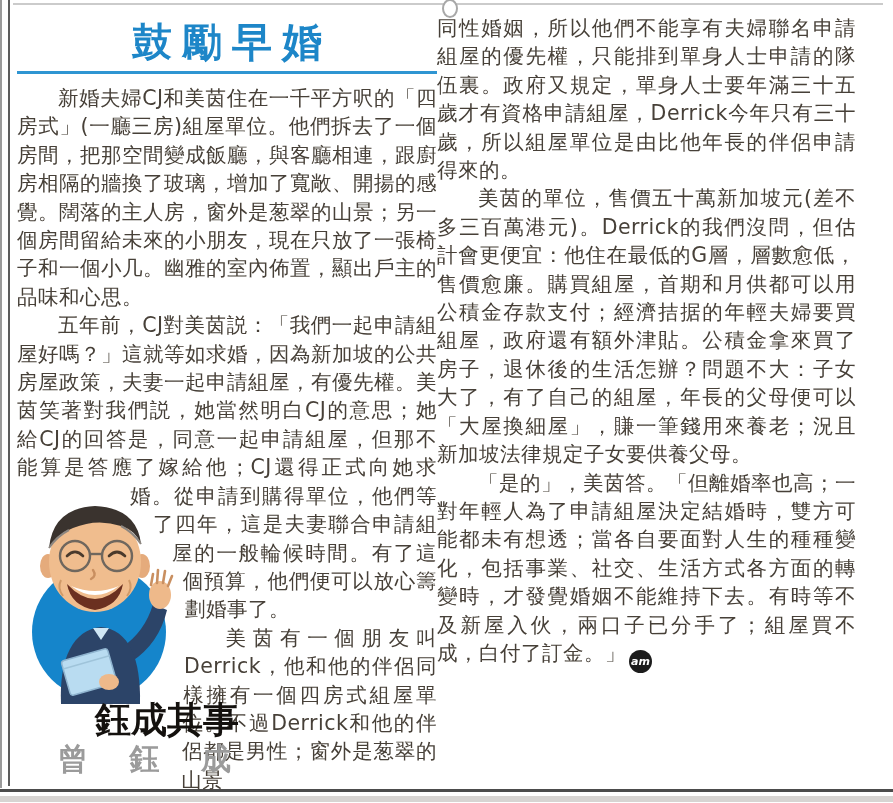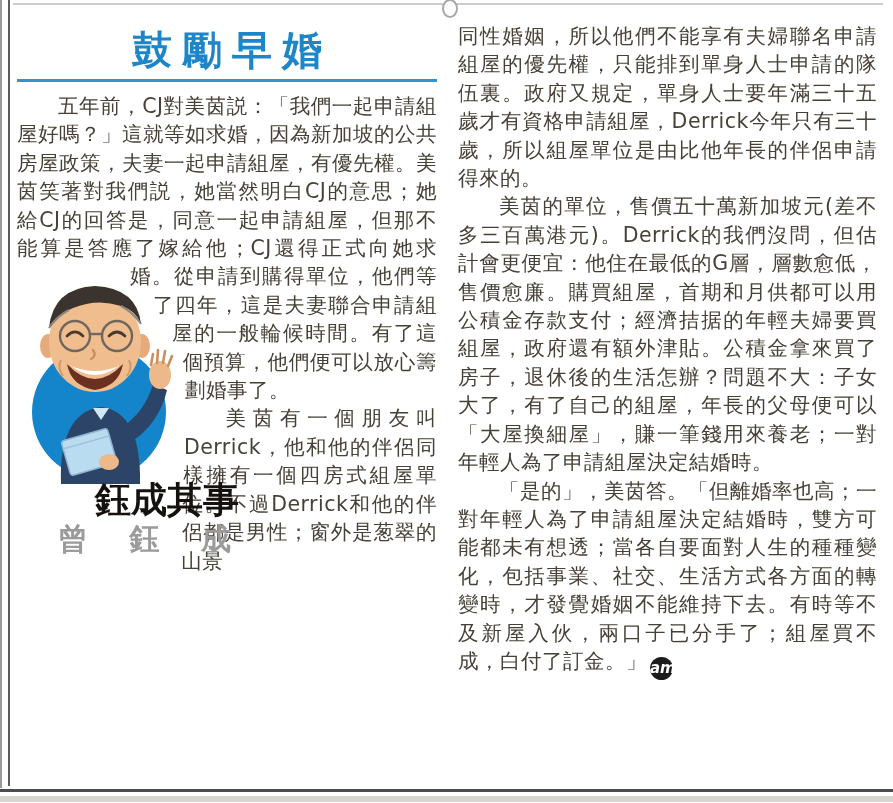--- a/index.html
+++ b/index.html
@@ -14,22 +14,22 @@
   .top-line{position:absolute;left:13px;right:10px;top:3px;height:2px;background:#cbcbcb;}
   .divider-ring{
     position:absolute;left:429px;top:-4px;width:12px;height:15px;
     border:2px solid #a8a8a8;border-radius:50%;background:#ffffff;
   }
   .bottom-rule{position:absolute;left:0;right:0;top:789px;height:3px;background:#4c4c4c;}
   .bottom-band{position:absolute;left:0;right:0;top:796px;height:6px;background:#d7d4d2;}
 
   
   .columns{
-    position:absolute;left:17px;top:18px;width:860px;height:784px;
-    display:flex;gap:21px;
+    position:absolute;left:17px;top:10px;width:860px;height:784px;
+    display:flex;
   }
   .col{width:420px;}
   .col-right{width:419px;padding-top:4px;}
 
   
   .headline{
     margin:8px 0 0 0;text-align:center;
     font-size:40px;line-height:48px;font-weight:bold;
     color:#1d86c8;letter-spacing:10px;text-indent:10px;
   }
@@ -56,41 +56,42 @@
   }
   .brand-author{
     font-size:30px;line-height:34px;font-weight:bold;color:#9b9b9b;
     display:flex;justify-content:space-between;width:152px;margin-top:2px;
   }
 
   
   .am-logo{
     display:inline-block;width:23px;height:23px;border-radius:50%;
     background:#1c1c1c;color:#ffffff;text-align:center;
-    font-size:15px;line-height:23px;font-weight:bold;font-style:italic;
+    font-size:11px;line-height:23px;font-weight:bold;font-style:italic;
     vertical-align:-5px;margin-left:3px;letter-spacing:0;text-indent:0;
   }
 </style>
 </head>
 <body>
 
 <div class="left-border-outer"></div>
 <div class="left-border-inner"></div>
 <div class="top-line">
   <span class="divider-ring"></span>
 </div>
 <div class="bottom-rule"></div>
 <div class="bottom-band"></div>
 
 <div class="columns">
 
   <section class="col col-left">
     <h1 class="headline">鼓勵早婚</h1>
     <div class="title-rule"></div>
 
+    <p class="para indent">新婚夫婦CJ和美茵住在一千平方呎的「四房式」(一廳三房)組屋單位。他們拆去了一個房間，把那空間變成飯廳，與客廳相連，跟廚房相隔的牆換了玻璃，增加了寬敞、開揚的感覺。闊落的主人房，窗外是葱翠的山景；另一個房間留給未來的小朋友，現在只放了一張椅子和一個小几。幽雅的室內佈置，顯出戶主的品味和心思。</p>
 
     <p class="para indent"><span>五年前，CJ對美茵説：「我們一起申請組屋好嗎？」這就等如求婚，因為新加坡的公共房屋政策，夫妻一起申請組屋，有優先權。美茵笑著對我們説，她當然明白CJ的意思；她給CJ的回答是，同意一起申請組屋，但那不能算是答應了嫁給他；CJ還得正式向</span><span class="illo-float">
         <svg width="168" height="222" viewBox="0 0 168 222">
 
           <circle cx="82" cy="150" r="67" fill="#1585cb"></circle>
 
           <path d="M104 166 Q 128 150 136 122 L 150 128 Q 142 162 114 180 Z" fill="#2c4468"></path>
 
           <g>
             <ellipse cx="143" cy="113" rx="11" ry="14" fill="#eeb98a"></ellipse>
@@ -140,17 +141,17 @@
             <span>成</span>
           </span>
         </span>
       </span><span>她求婚。從申請到購得單位，他們等了四年，這是夫妻聯合申請組屋的一般輪候時間。有了這個預算，他們便可以放心籌劃婚事了。</span></p>
 
     <p class="para indent">美茵有一個朋友叫Derrick，他和他的伴侶同樣擁有一個四房式組屋單位。不過Derrick和他的伴侶都是男性；窗外是葱翠的山景</p>
   </section>
 
   <section class="col col-right">
     <p class="para">同性婚姻，所以他們不能享有夫婦聯名申請組屋的優先權，只能排到單身人士申請的隊伍裏。政府又規定，單身人士要年滿三十五歲才有資格申請組屋，Derrick今年只有三十歲，所以組屋單位是由比他年長的伴侶申請得來的。</p>
-    <p class="para indent">美茵的單位，售價五十萬新加坡元(差不多三百萬港元)。Derrick的我們沒問，但估計會更便宜：他住在最低的G層，層數愈低，售價愈廉。購買組屋，首期和月供都可以用公積金存款支付；經濟拮据的年輕夫婦要買組屋，政府還有額外津貼。公積金拿來買了房子，退休後的生活怎辦？問題不大：子女大了，有了自己的組屋，年長的父母便可以「大屋換細屋」，賺一筆錢用來養老；一對年輕人為了申請組屋決定結婚時。</p>
+    <p class="para indent">美茵的單位，售價五十萬新加坡元(差不多三百萬港元)。Derrick的我們沒問，但估計會更便宜：他住在最低的G層，層數愈低，售價愈廉。購買組屋，首期和月供都可以用公積金存款支付；經濟拮据的年輕夫婦要買組屋，政府還有額外津貼。公積金拿來買了房子，退休後的生活怎辦？問題不大：子女大了，有了自己的組屋，年長的父母便可以「大屋換細屋」，賺一筆錢用來養老；況且新加坡法律規定子女要供養父母。</p>
     <p class="para indent"><span>「是的」，美茵答。「但離婚率也高；一對年輕人為了申請組屋決定結婚時，雙方可能都未有想透；當各自要面對人生的種種變化，包括事業、社交、生活方式各方面的轉變時，才發覺婚姻不能維持下去。有時等不及新屋入伙，兩口子已分手了；組屋買不成，白付了訂金。」</span><span class="am-logo">am</span></p>
   </section>
 
 </div>
 
 </body></html>

